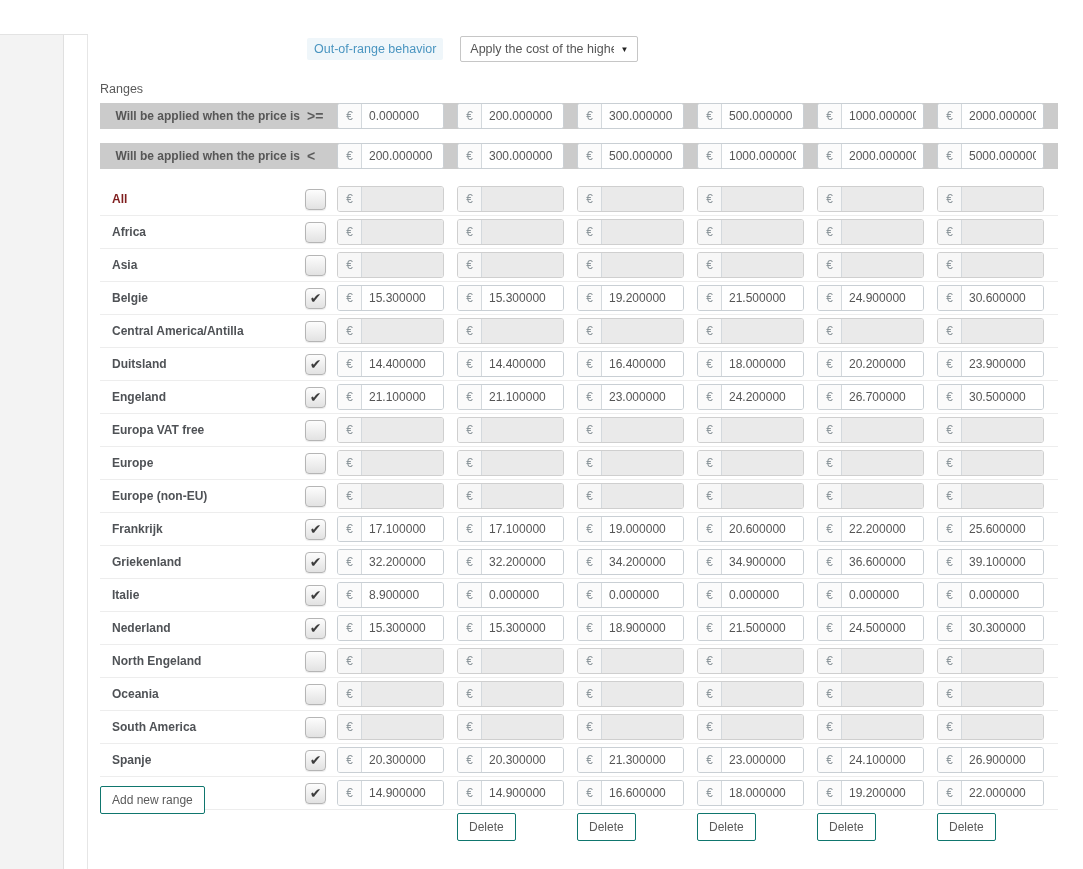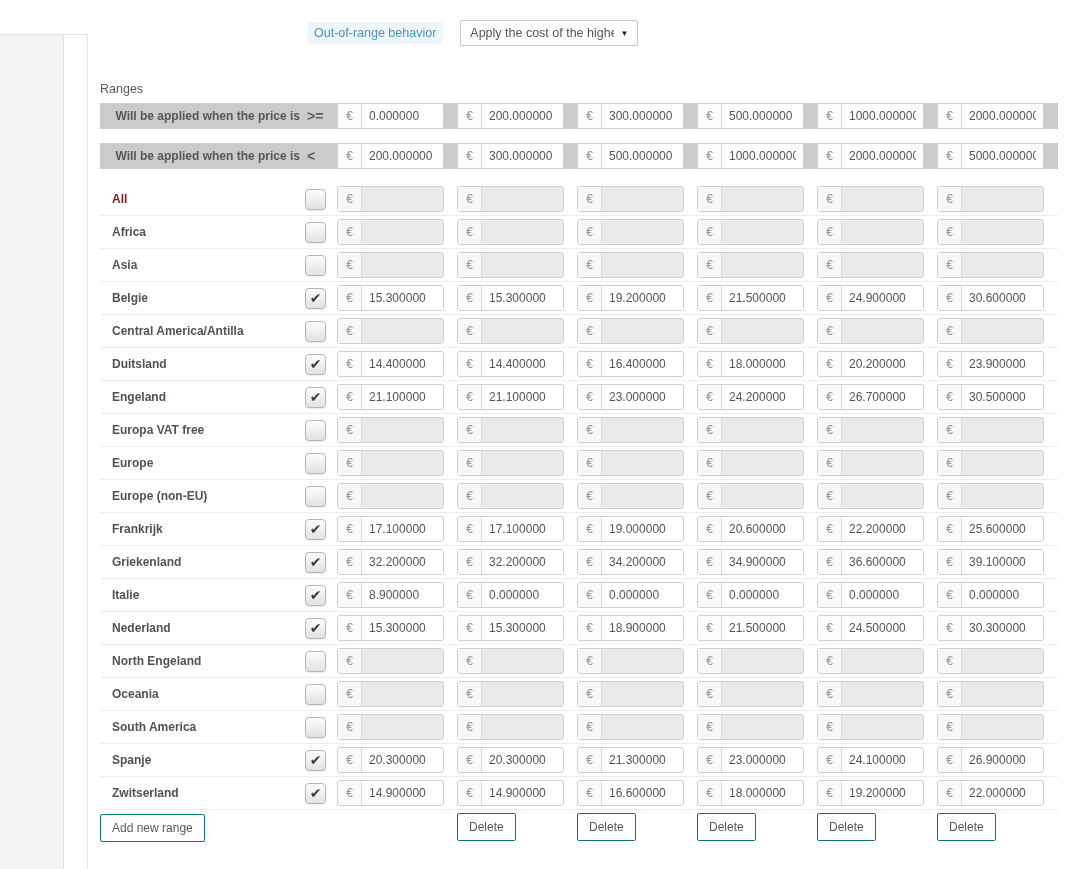--- a/index.html
+++ b/index.html
@@ -11,21 +11,21 @@
     font-size:12px;
     color:#555;
     overflow:hidden;
   }
   .top-line { position:absolute; left:0; top:34px; width:88px; height:1px; background:#e3e3e3; }
   .sidebar  { position:absolute; left:0; top:35px; width:64px; bottom:0; background:#f3f3f3; border-right:1px solid #e0e0e0; }
   .gutter   { position:absolute; left:65px; top:35px; width:23px; bottom:0; background:#ffffff; border-right:1px solid #e6e6e6; }
   .content  { position:absolute; left:88px; top:0; right:0; bottom:0; background:#fff; }
 
   
-  .oor-row { position:absolute; left:219px; top:20px; display:flex; align-items:center; }
+  .oor-row { position:absolute; left:219px; top:36px; display:flex; align-items:center; }
   .oor-label {
     color:#4a95c0; background:#eff6fa; padding:4px 7px; border-radius:2px;
     font-size:12.5px;
   }
   .oor-select {
     margin-left:17px; width:178px; height:26px; background:#fff;
     border:1px solid #c6c6c6; border-radius:2px;
     display:flex; align-items:center; padding:0 9px; cursor:pointer;
   }
   .oor-select .sel-text { flex:1; color:#555; font-size:12.5px; white-space:nowrap; overflow:hidden; }
@@ -77,21 +77,21 @@
   .igroup.disabled input { background:#eaeaea; }
   .igroup.disabled { border-color:#cfcfcf; }
   .igroup.disabled .addon { background:#f7f7f7; }
 
   .drow { display:flex; align-items:center; height:33px; }
   .btn {
     background:#fff; border:1px solid #0f766e; border-radius:2px;
     color:#5a5a5a; font-family:"Liberation Sans",sans-serif; font-size:12px;
     padding:6px 11px; cursor:pointer;
   }
-  .add-btn { position:absolute; left:12px; top:814px; }
+  .add-btn { position:absolute; left:12px; top:786px; }
 </style>
 </head>
 <body>
 
 <div class="top-line"></div>
 <div class="sidebar"></div>
 <div class="gutter"></div>
 
 <div class="content">
 

